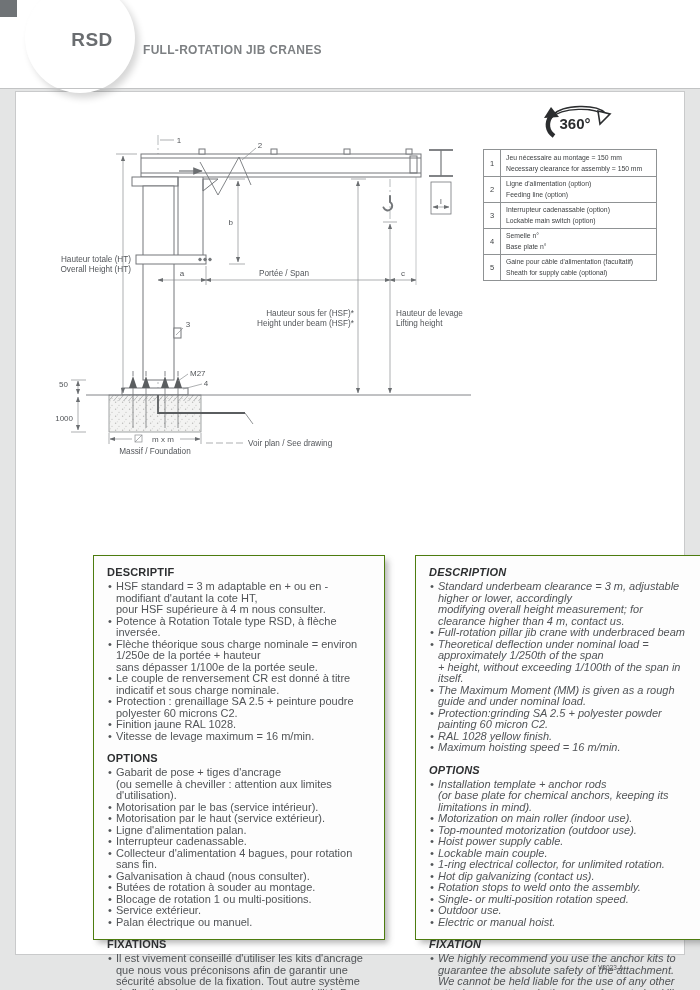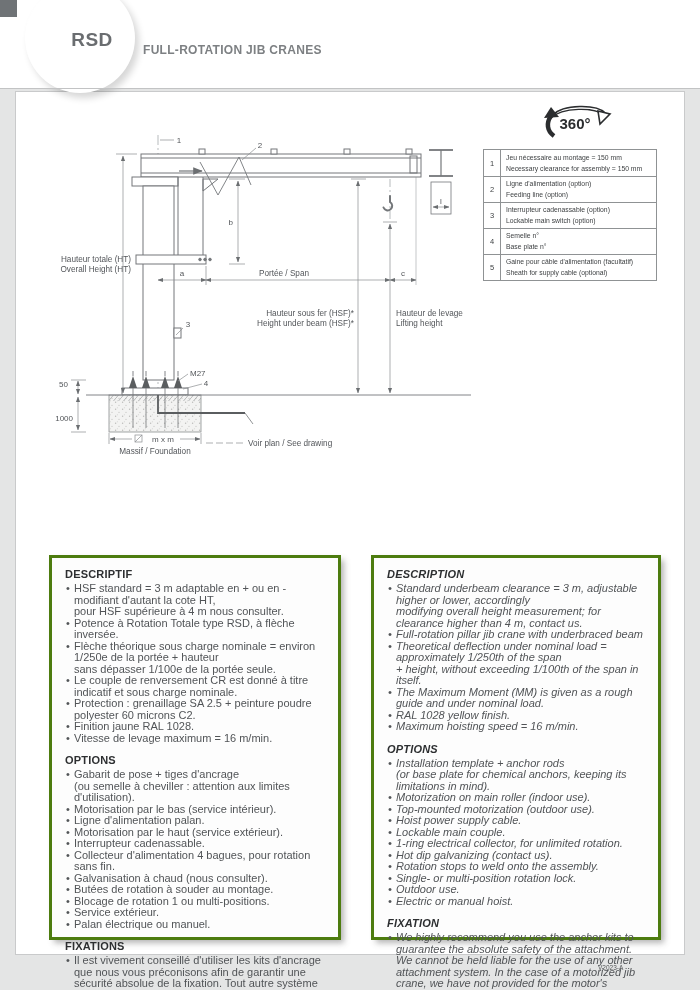--- a/index.html
+++ b/index.html
@@ -49,23 +49,24 @@
     font-size:7.5px; color:#3f4244;
   }
   .legend-text {
     flex:1; padding:2px 2px 2px 5px;
     display:flex; flex-direction:column; justify-content:space-around;
   }
   .legend-text div { font-size:6.8px; line-height:10px; color:#3f4244; white-space:nowrap; }
   
   .panel {
     position:absolute; top:463px; height:385px;
-    background:#fdfdfd; border:3px solid #4d7c0f;
+    background:#fdfdfd; border:1px solid #4d7c0f;
     box-shadow:4px 4px 6px -1px rgba(90,90,90,0.45);
     padding:10px 13px;
+    margin-left:44px;
   }
   .panel-left { left:33px; width:292px; }
   .panel-right { left:355px; width:290px;font-style:italic; }
   .section + .section { margin-top:10px; }
   .sec-title { font-size:11px; font-weight:bold; color:#2d2f31; letter-spacing:.2px; margin-bottom:3px; }
   .bullet {
     font-size:11px; line-height:11.5px; color:#515457;
     padding-left:9px; position:relative; white-space:pre-line;
   }
   .bullet::before { content:"•"; position:absolute; left:1px; top:0; color:#515457; }
@@ -307,22 +308,22 @@
           <div class="bullet">Vitesse de levage maximum = 16 m/min.</div>
         </div>
     </div>
     <div class="section">
       <div class="sec-title">OPTIONS</div>
       <div class="bullets">
 
       <div class="bullet">Gabarit de pose + tiges d'ancrage
 (ou semelle à cheviller : attention aux limites d'utilisation).</div>
           <div class="bullet">Motorisation par le bas (service intérieur).</div>
+          <div class="bullet">Motorisation par le haut (service extérieur).</div>
           <div class="bullet">Ligne d'alimentation palan.</div>
-          <div class="bullet">Motorisation par le haut (service extérieur).</div>
           <div class="bullet">Interrupteur cadenassable.</div>
           <div class="bullet">Collecteur d'alimentation 4 bagues, pour rotation sans fin.</div>
           <div class="bullet">Galvanisation à chaud (nous consulter).</div>
           <div class="bullet">Butées de rotation à souder au montage.</div>
           <div class="bullet">Blocage de rotation 1 ou multi-positions.</div>
           <div class="bullet">Service extérieur.</div>
           <div class="bullet">Palan électrique ou manuel.</div>
         </div>
     </div>
     <div class="section">
@@ -338,38 +339,39 @@
     <div class="section">
       <div class="sec-title">DESCRIPTION</div>
       <div class="bullets">
 
       <div class="bullet">Standard underbeam clearance = 3 m, adjustable higher or lower, accordingly
 modifying overall height measurement; for clearance higher than 4 m, contact us.</div>
           <div class="bullet">Full-rotation pillar jib crane with underbraced beam</div>
           <div class="bullet">Theoretical deflection under nominal load = approximately 1/250th of the span
 + height, without exceeding 1/100th of the span in itself.</div>
           <div class="bullet">The Maximum Moment (MM) is given as a rough guide and under nominal load.</div>
+          <div class="bullet">Protection:grinding SA 2.5 + polyester powder painting 60 micron C2.</div>
           <div class="bullet">RAL 1028 yellow finish.</div>
           <div class="bullet">Maximum hoisting speed = 16 m/min.</div>
         </div>
     </div>
     <div class="section">
       <div class="sec-title">OPTIONS</div>
       <div class="bullets">
 
       <div class="bullet">Installation template + anchor rods
 (or base plate for chemical anchors, keeping its limitations in mind).</div>
           <div class="bullet">Motorization on main roller (indoor use).</div>
           <div class="bullet">Top-mounted motorization (outdoor use).</div>
           <div class="bullet">Hoist power supply cable.</div>
           <div class="bullet">Lockable main couple.</div>
           <div class="bullet">1-ring electrical collector, for unlimited rotation.</div>
           <div class="bullet">Hot dip galvanizing (contact us).</div>
           <div class="bullet">Rotation stops to weld onto the assembly.</div>
-          <div class="bullet">Single- or multi-position rotation lock.</div>
+          <div class="bullet">Single- or multi-position rotation speed.</div>
           <div class="bullet">Outdoor use.</div>
           <div class="bullet">Electric or manual hoist.</div>
         </div>
     </div>
     <div class="section">
       <div class="sec-title">FIXATION</div>
       <div class="bullets">
 
       <div class="bullet">We highly recommend you use the anchor kits to guarantee the absolute safety of the attachment. We cannot be held liable for the use of any other attachment system. In the case of a motorized jib crane, we have not provided for the motor's electrical equipment.</div>
         </div>

